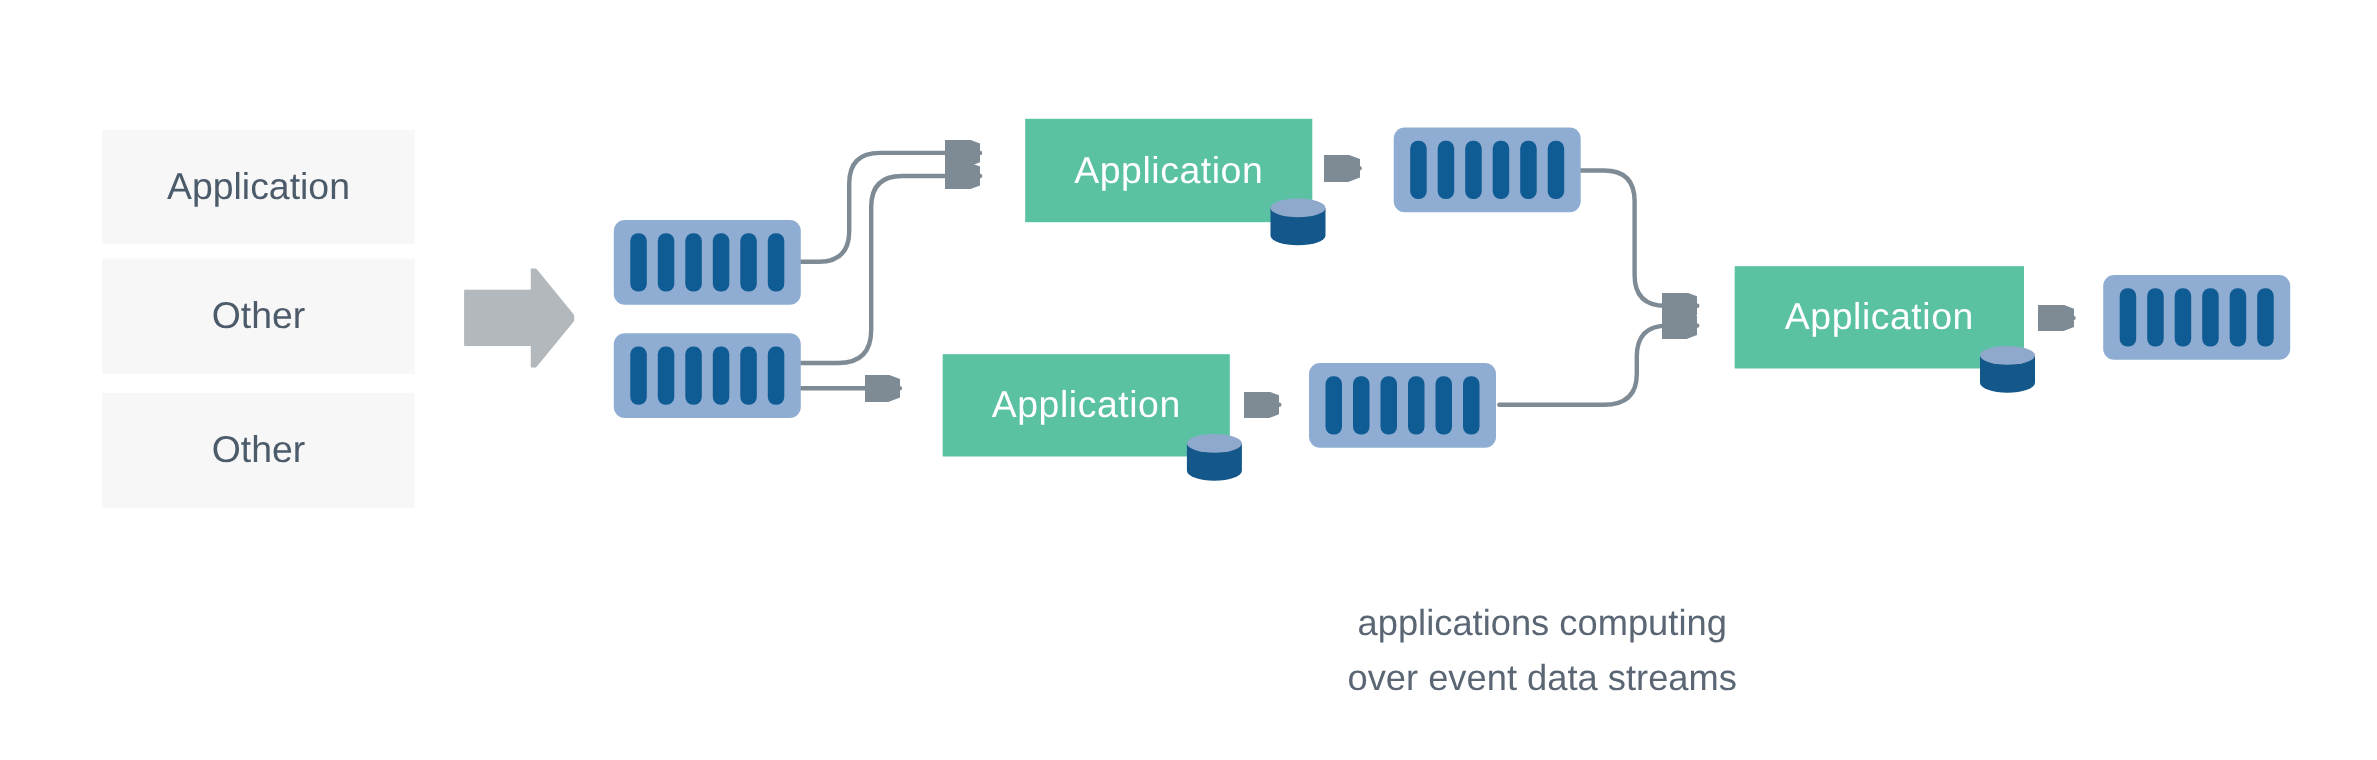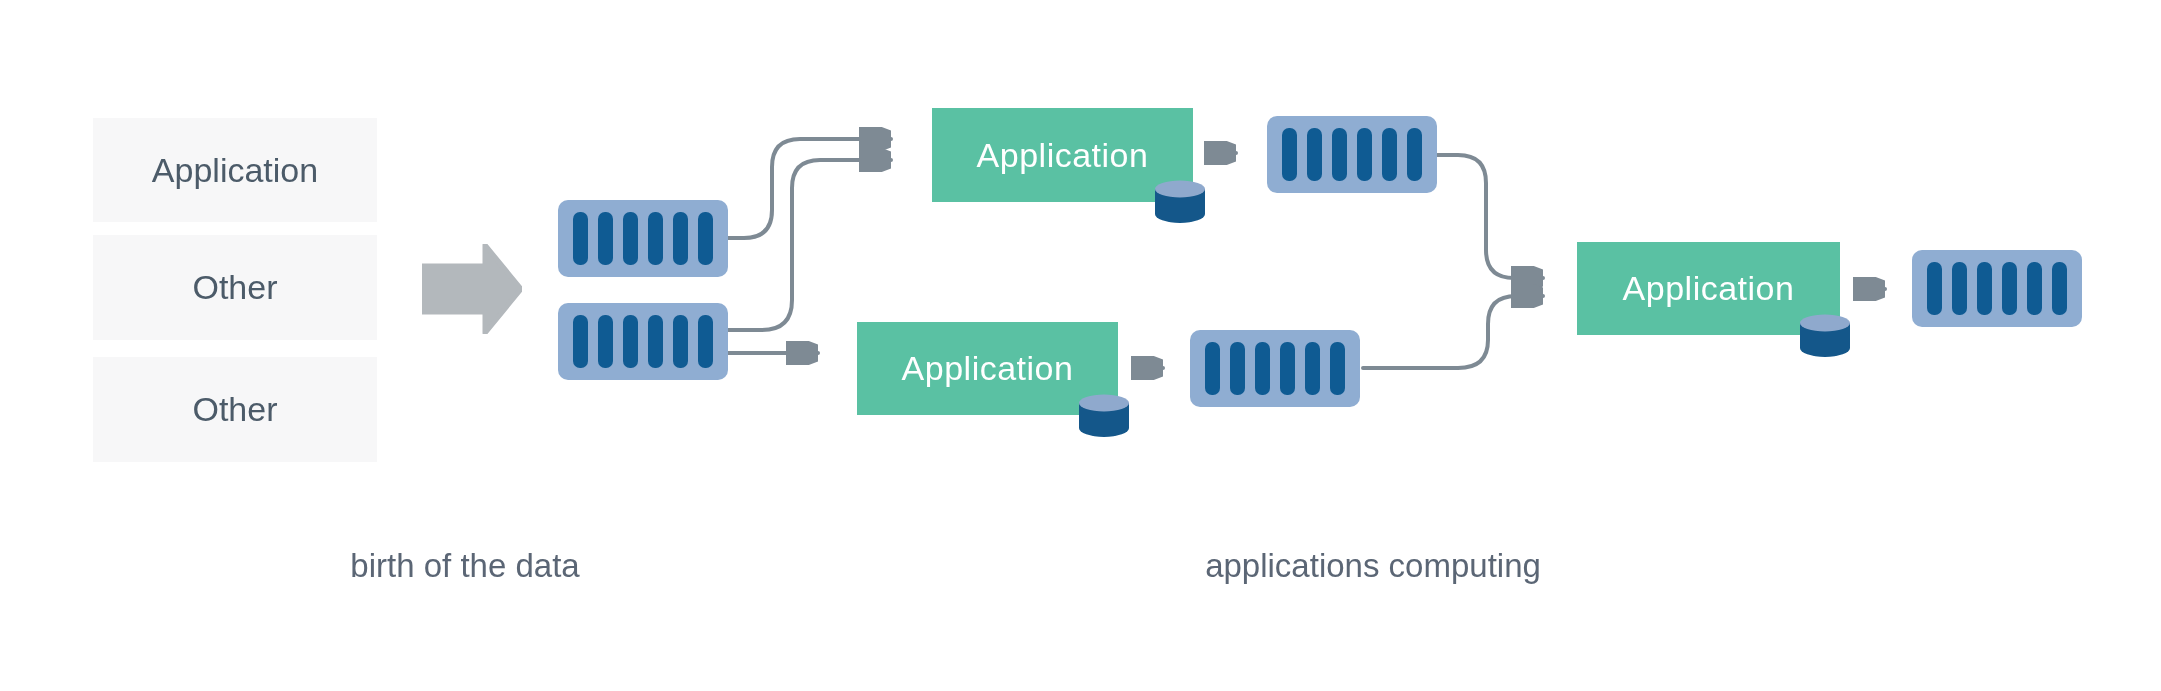--- a/index.html
+++ b/index.html
@@ -134,19 +134,19 @@
   <svg class="cyl" style="left:1078px; top:394px" viewBox="0 0 52 44">
     <path d="M1 9 v25 a25 9 0 0 0 50 0 v-25 z" fill="var(--cylinder-body)"></path>
     <ellipse cx="26" cy="9" rx="25" ry="8.5" fill="var(--cylinder-top)"></ellipse>
   </svg>
   <svg class="cyl" style="left:1799px; top:314px" viewBox="0 0 52 44">
     <path d="M1 9 v25 a25 9 0 0 0 50 0 v-25 z" fill="var(--cylinder-body)"></path>
     <ellipse cx="26" cy="9" rx="25" ry="8.5" fill="var(--cylinder-top)"></ellipse>
   </svg>
 
   <div class="caption" style="left:215px">
-    <div>birth of the data</div>
   </div>
-  <div class="caption" style="left:1123px">
+  <div class="caption" style="left:1152px">
     <div>applications computing</div>
+    <div>over event data streams</div>
   </div>
 
 </div>
 
 </body></html>

